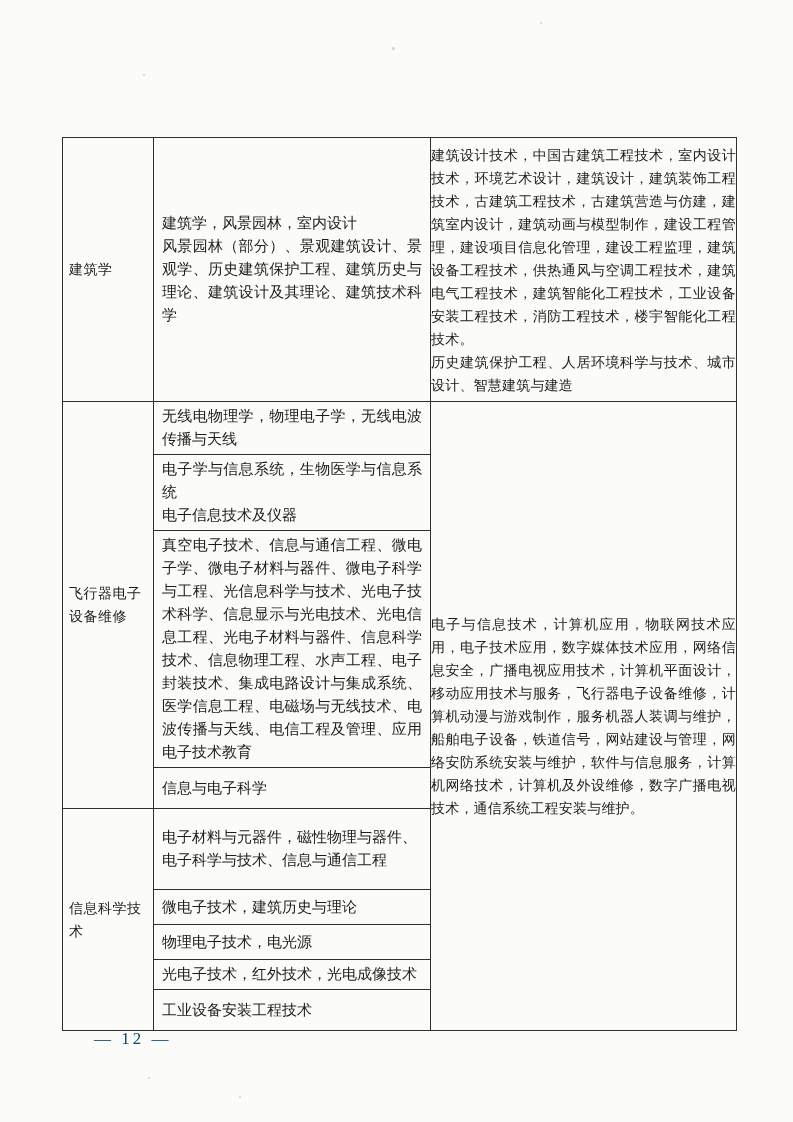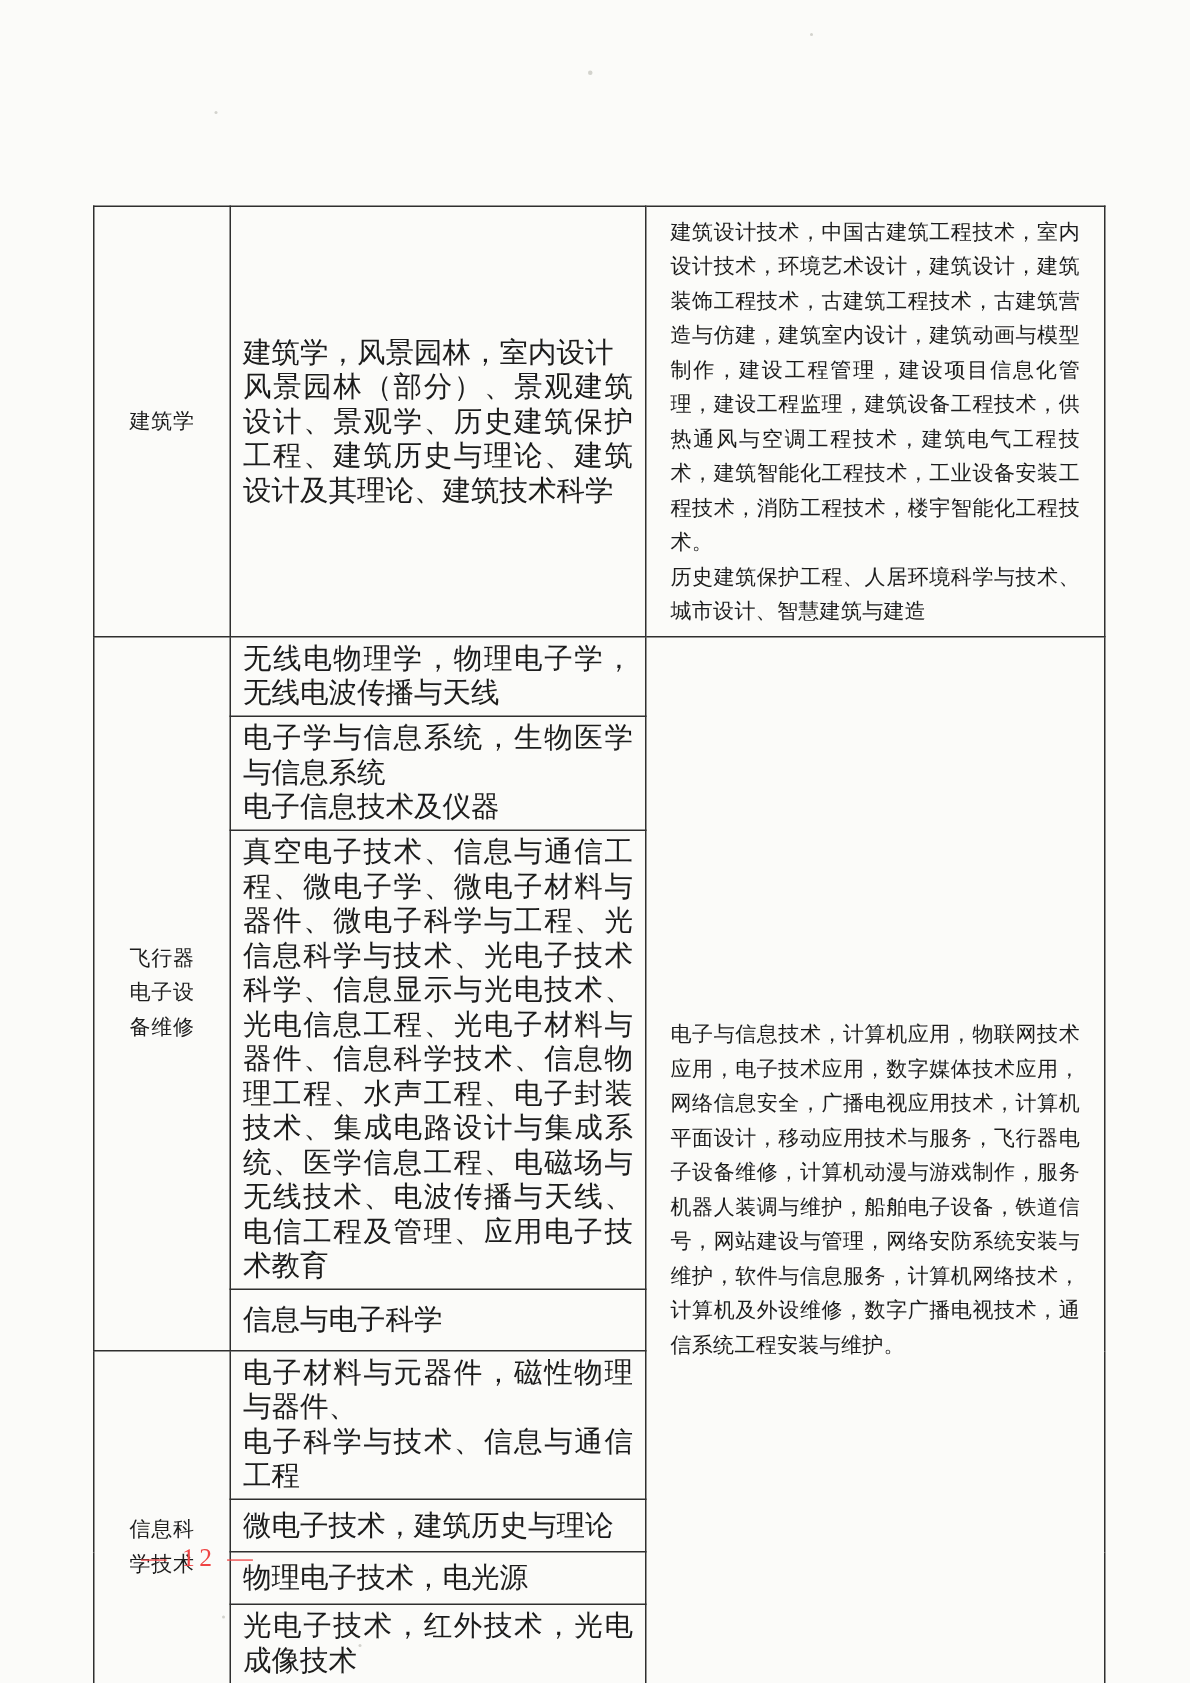--- a/index.html
+++ b/index.html
@@ -18,40 +18,40 @@
     width:674px;
     border-collapse:collapse; table-layout:fixed;
   }
   td {
     border:1px solid #2f2f2f;
     font-size:14px; line-height:23px;
     vertical-align:middle;
     overflow:hidden;
   }
   td.cat {
-    text-align:center;
-    padding:2px 22px;
+    text-align:left;
+    padding:2px 6px;
     letter-spacing:0.5px;
   }
   td.mid {
     padding:3px 8px;
     white-space:pre-line;
     text-align:justify;
-    font-size:19px;
+    font-size:15px;
   }
   td.prog {
-    padding:4px 16px;
+    padding:4px 0;
     white-space:pre-line;
     text-align:justify;
     letter-spacing:0.2px;
   }
   td.top-align { vertical-align:top; padding-top:6px; }
   .pageno {
     position:absolute; left:94px; top:1029px;
-    font-size:17px; letter-spacing:3px; color:#ef4444;
+    font-size:17px; letter-spacing:3px; color:#0c4a6e;
     font-family:"Liberation Serif","DejaVu Serif",serif;
   }
   .speck {
     position:absolute; width:3px; height:3px;
     background:#bdbdb6; border-radius:50%; opacity:0.65;
   }
   .s1 { left:540px; top:22px; width:2px; height:2px; }
   .s2 { left:392px; top:47px; }
   .s3 { left:143px; top:74px; width:2px; height:2px; }
   .s4 { left:148px; top:1077px; width:2px; height:2px; }

